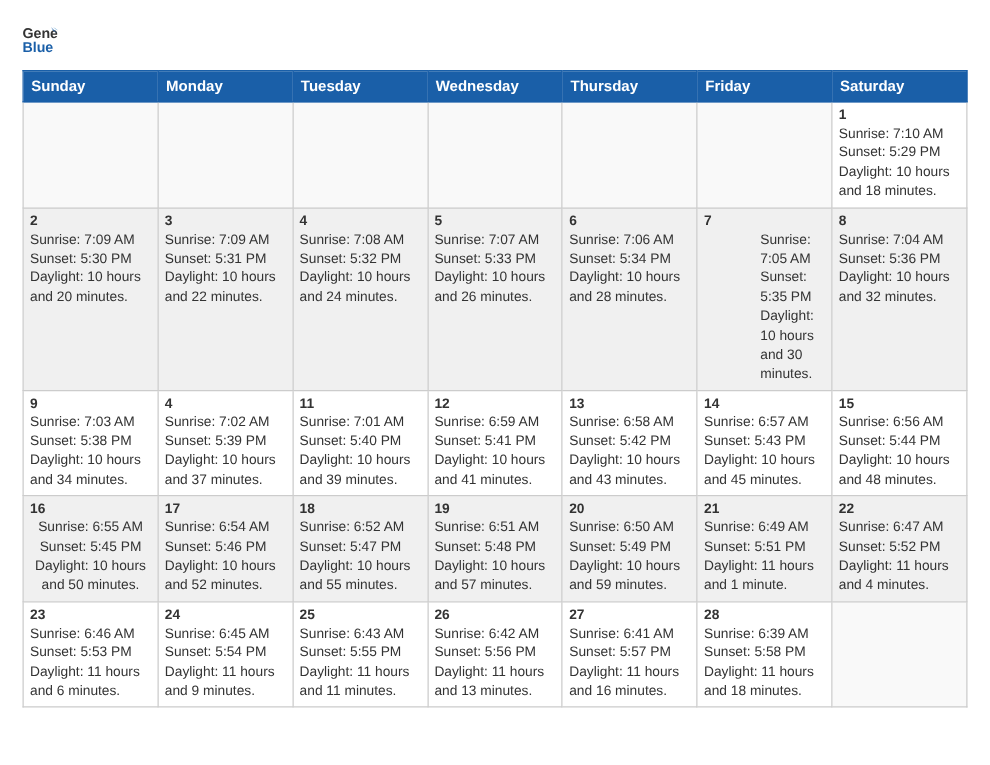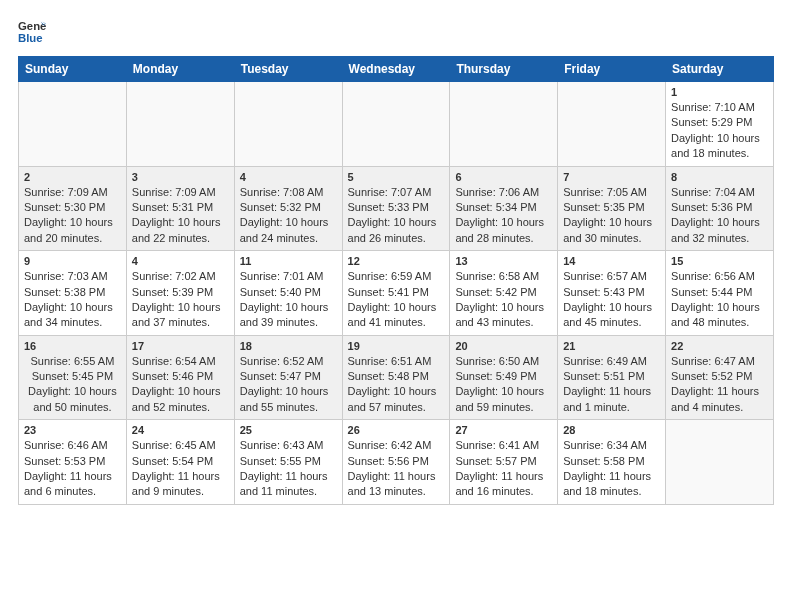--- a/index.html
+++ b/index.html
@@ -165,21 +165,21 @@
           </td>
           <td>
             <span class="day-num">6</span>
             <div class="day-info" style="white-space: pre-line;">Sunrise: 7:06 AM
 Sunset: 5:34 PM
 Daylight: 10 hours
 and 28 minutes.</div>
           </td>
           <td>
             <span class="day-num">7</span>
-            <div class="day-info" style="white-space: pre-line;">Sunrise: 7:05 AM
+            <div class="day-info" style="white-space: pre-line; margin-left: 45px;">Sunrise: 7:05 AM
 Sunset: 5:35 PM
 Daylight: 10 hours
 and 30 minutes.</div>
           </td>
           <td>
             <span class="day-num">8</span>
             <div class="day-info" style="white-space: pre-line;">Sunrise: 7:04 AM
 Sunset: 5:36 PM
 Daylight: 10 hours
 and 32 minutes.</div>
@@ -318,21 +318,21 @@
           </td>
           <td>
             <span class="day-num">27</span>
             <div class="day-info" style="white-space: pre-line;">Sunrise: 6:41 AM
 Sunset: 5:57 PM
 Daylight: 11 hours
 and 16 minutes.</div>
           </td>
           <td>
             <span class="day-num">28</span>
-            <div class="day-info" style="white-space: pre-line;">Sunrise: 6:34 AM
+            <div class="day-info" style="white-space: pre-line;">Sunrise: 6:39 AM
 Sunset: 5:58 PM
 Daylight: 11 hours
 and 18 minutes.</div>
           </td>
           <td class="empty"></td>
         </tr>
       </tbody>
   </table>
 </div>
 

